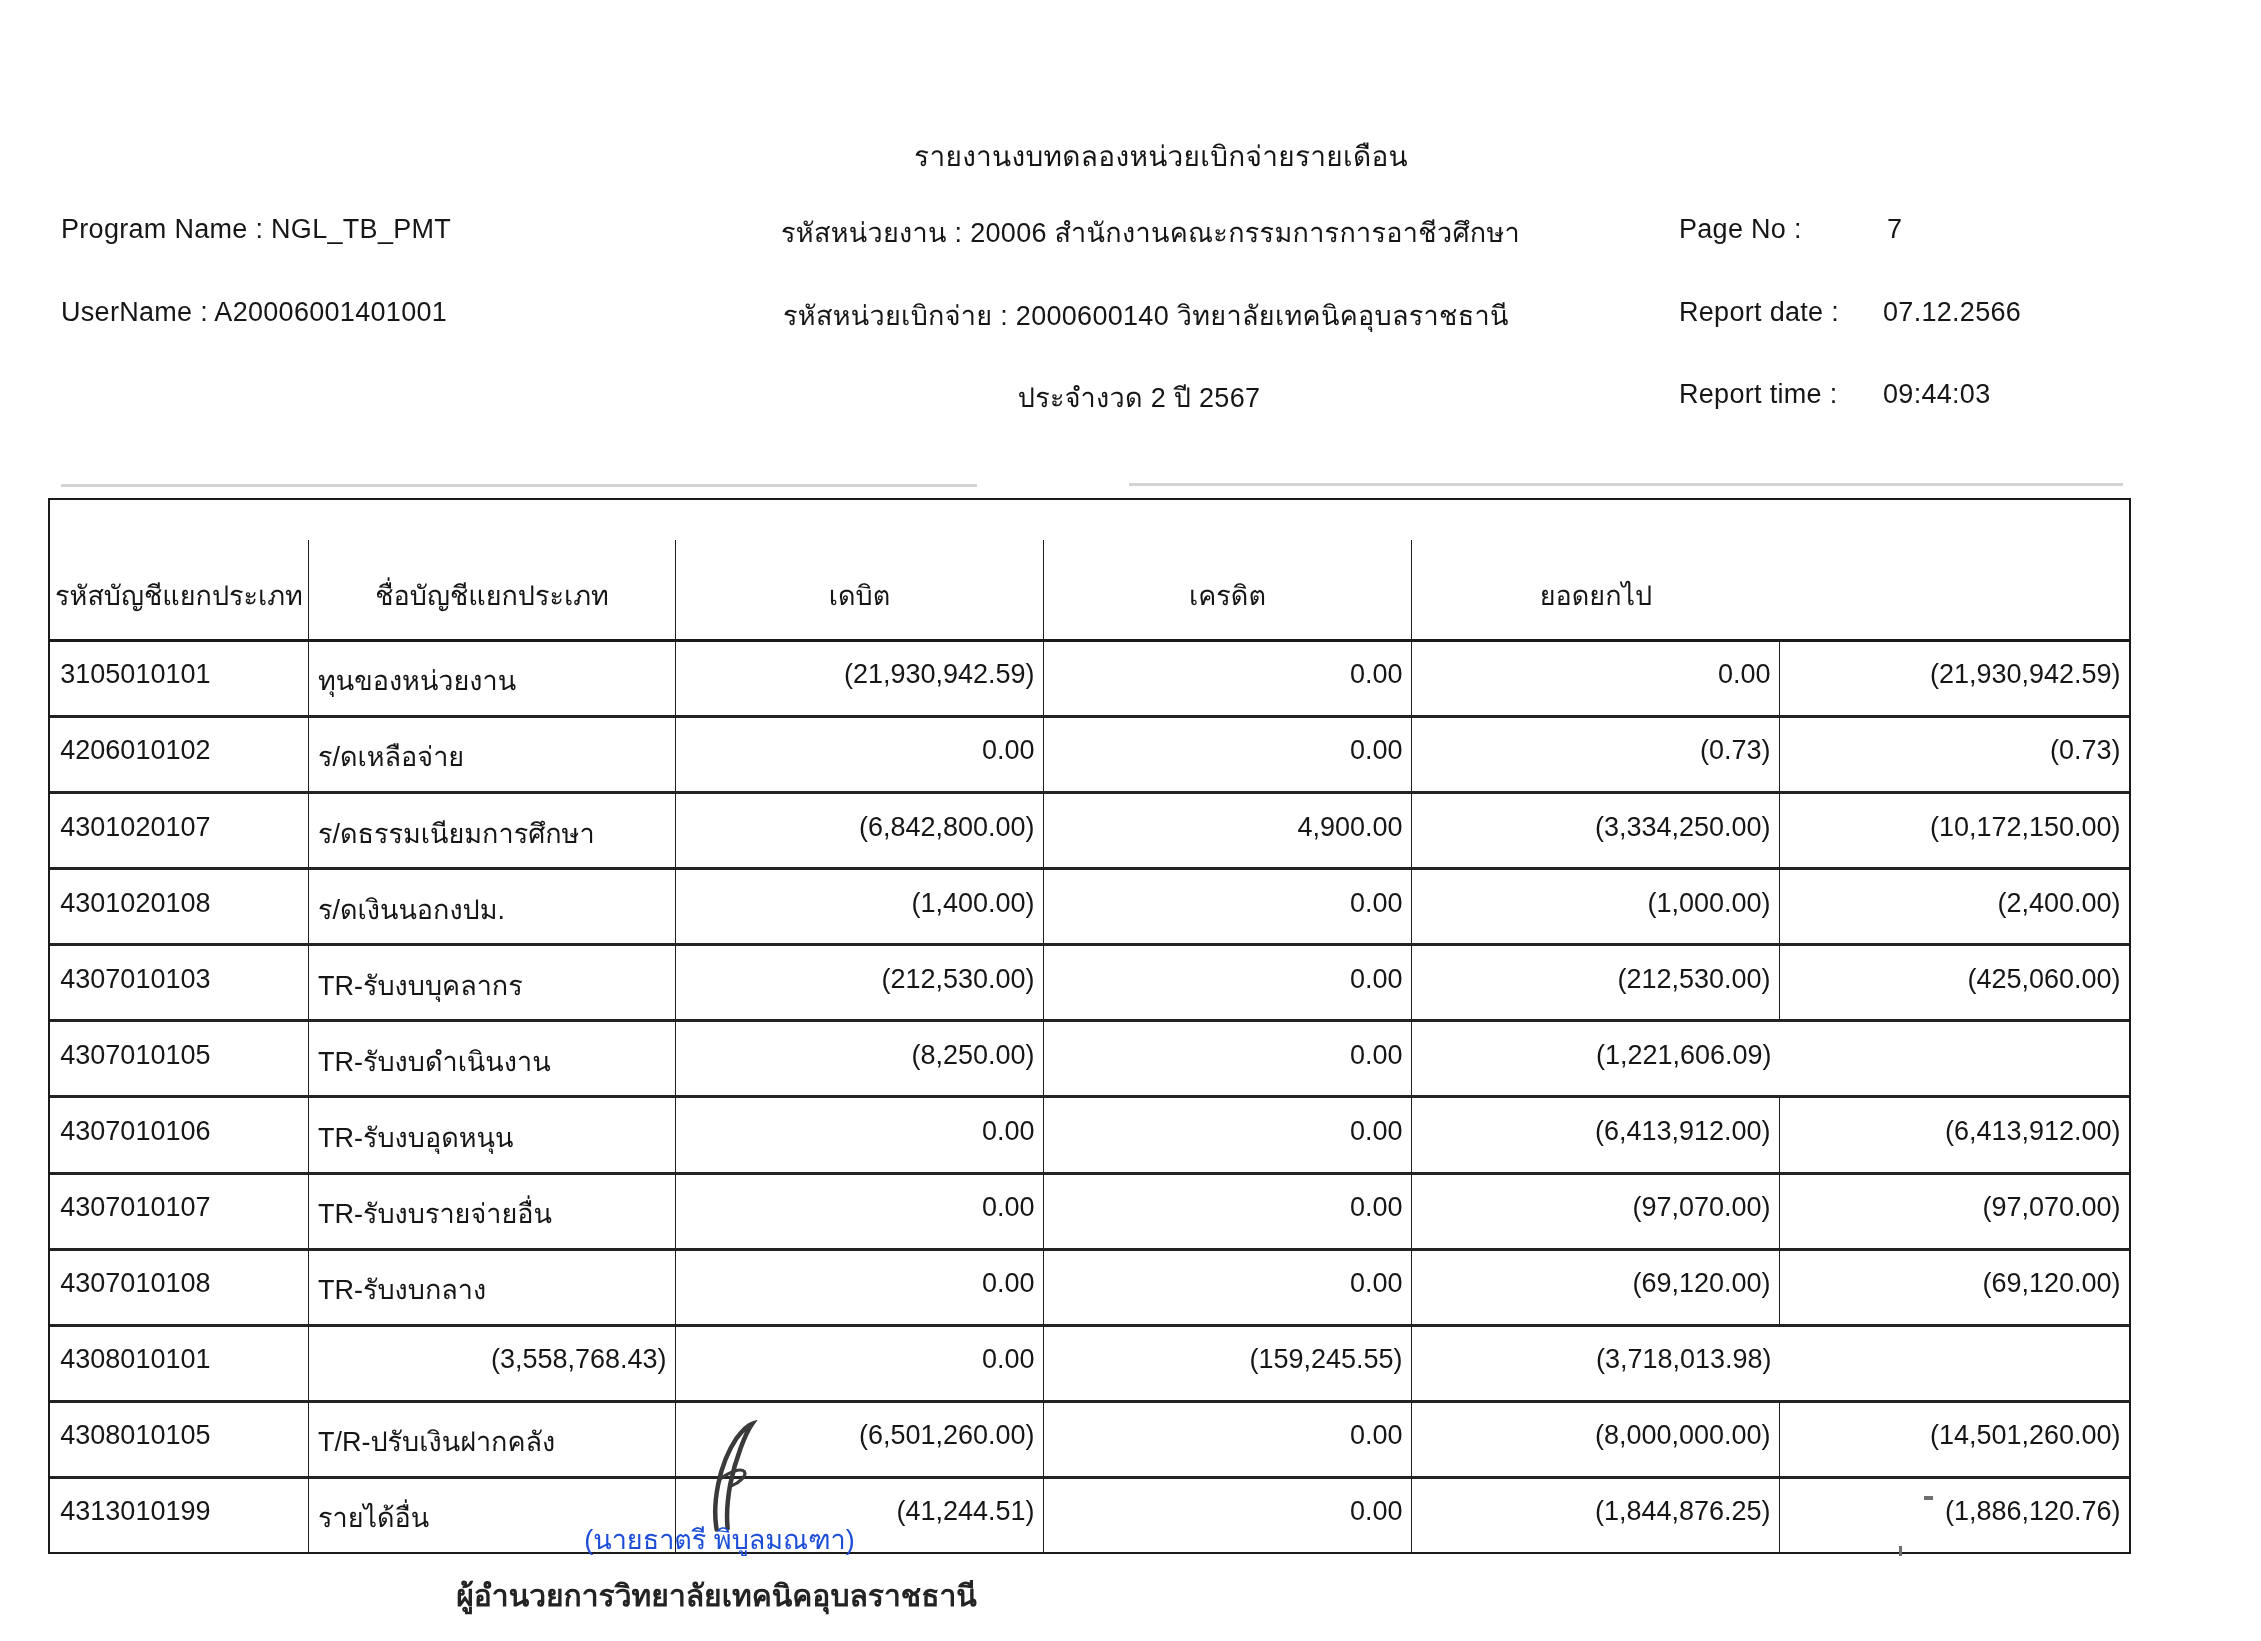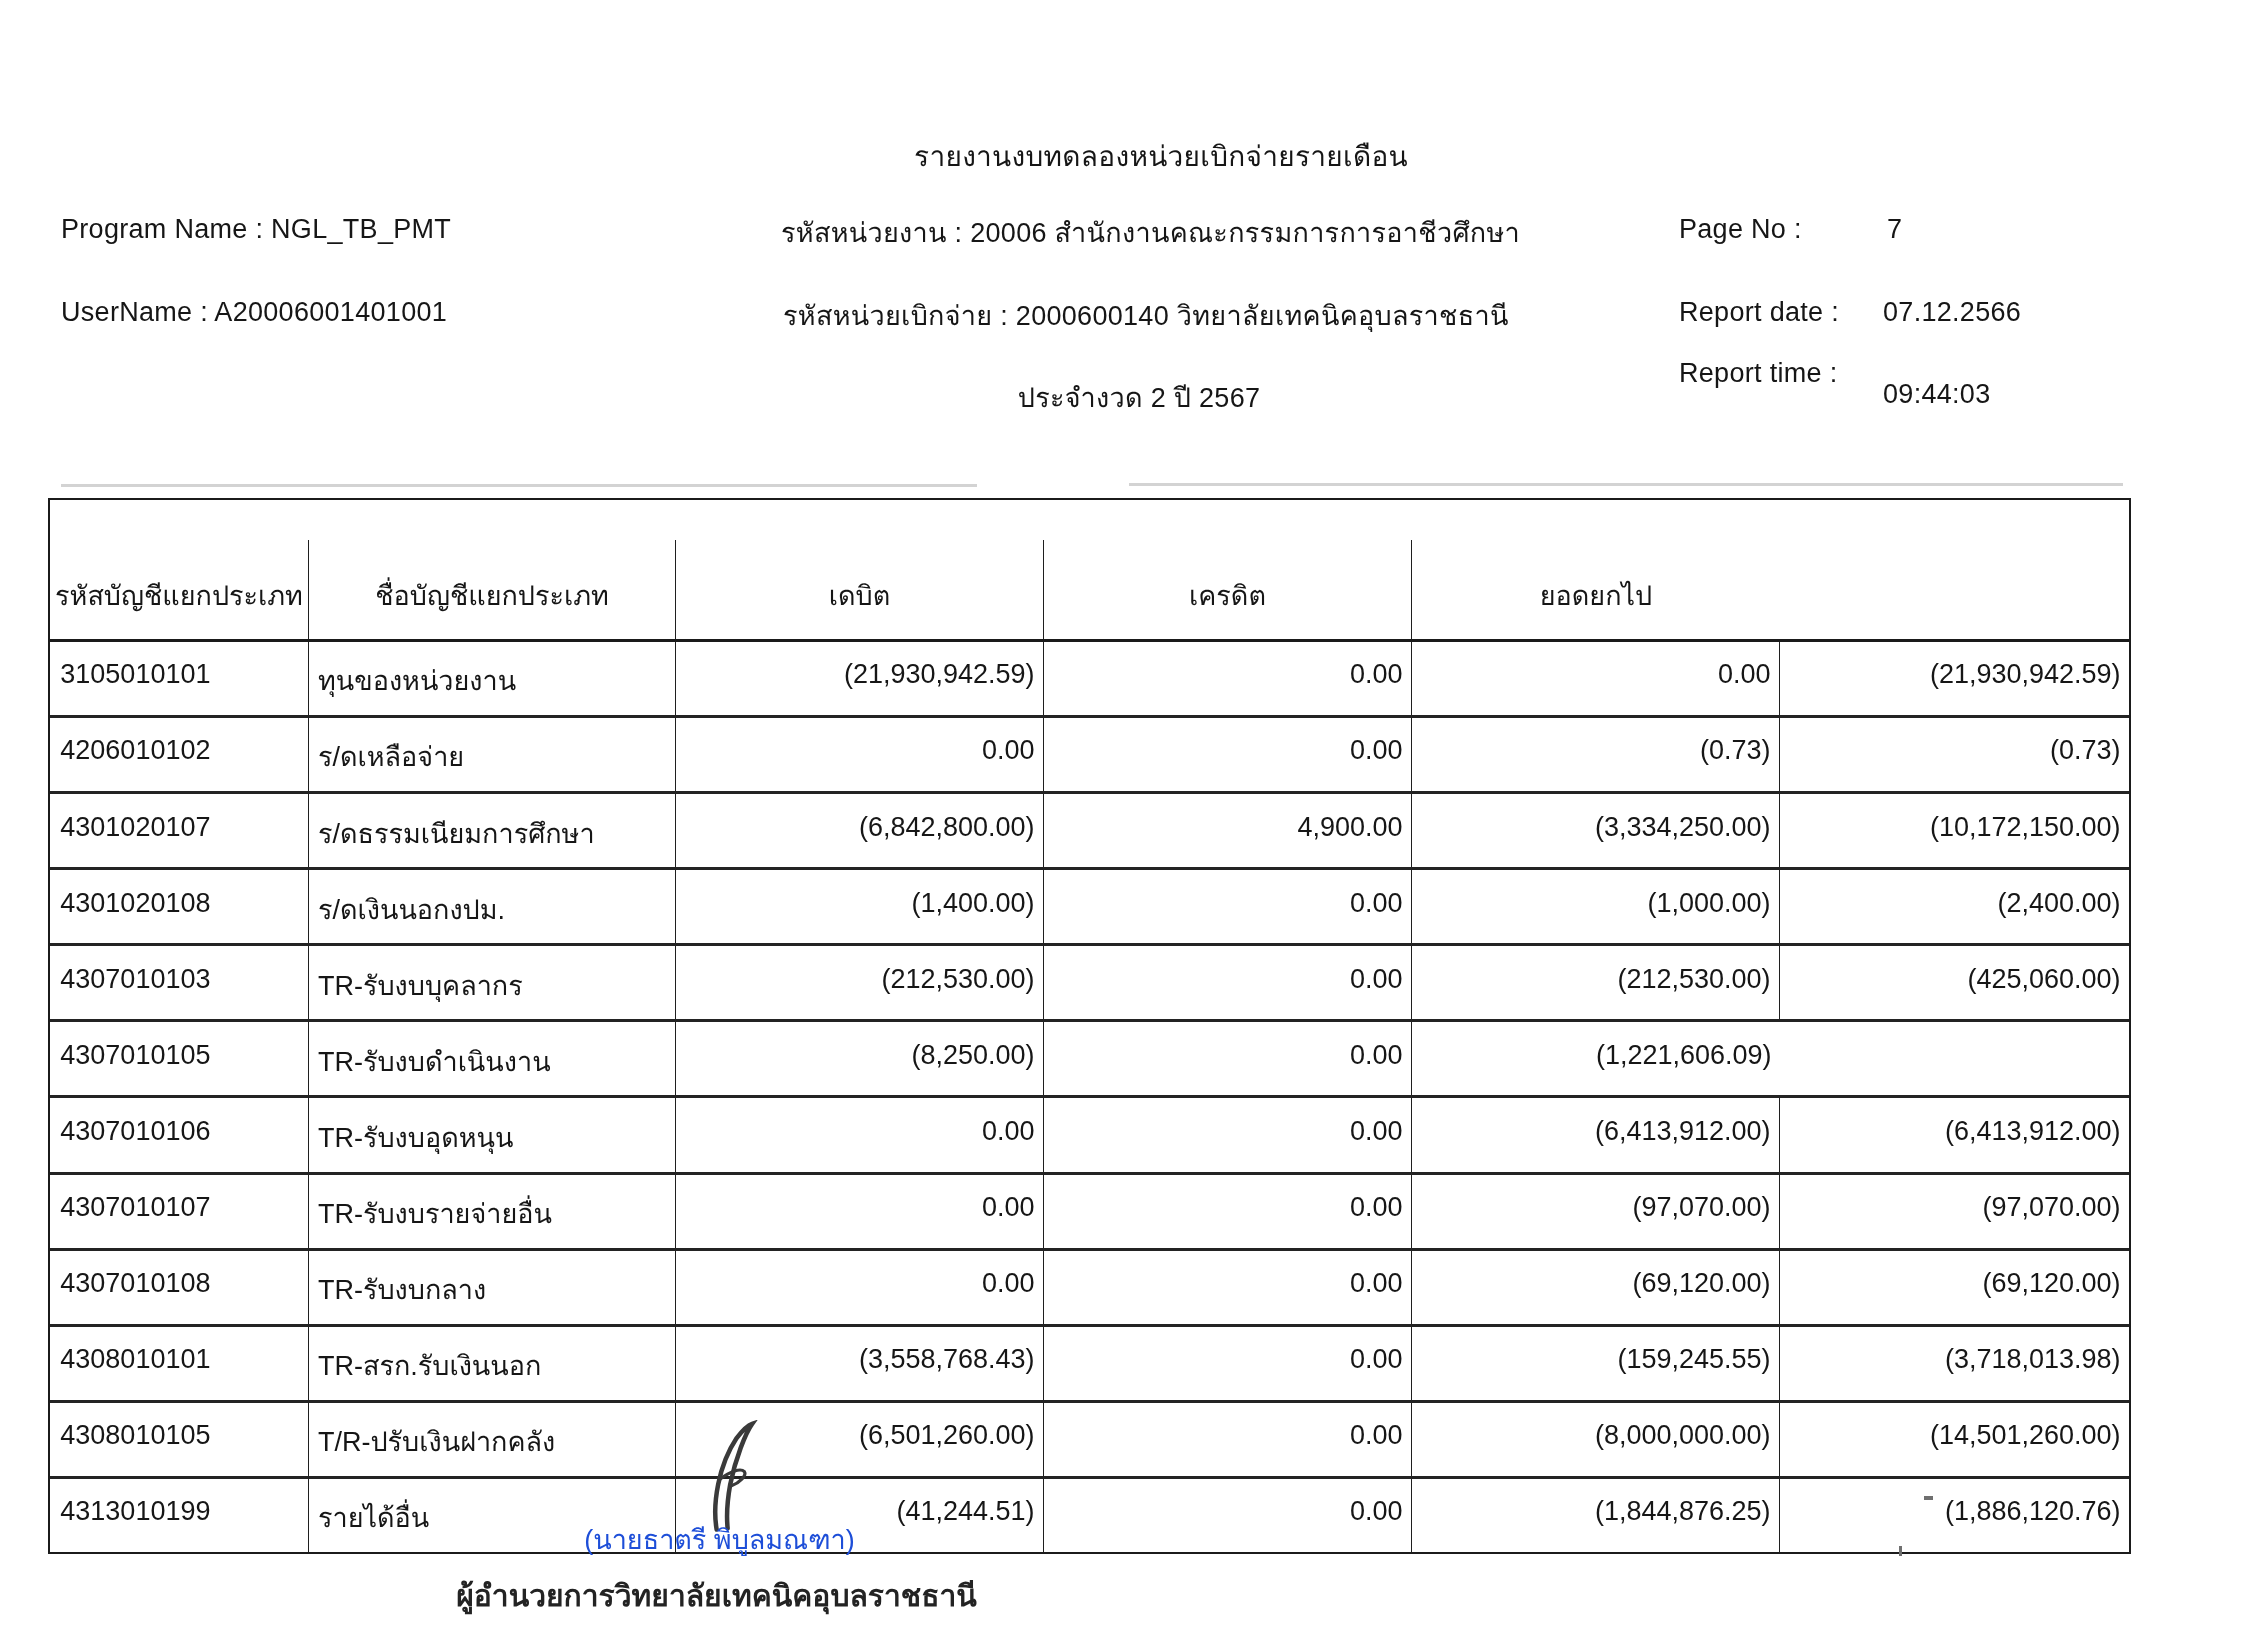--- a/index.html
+++ b/index.html
@@ -74,21 +74,21 @@
   <div class="abs t42" style="left:781px; top:211px;">รหัสหน่วยงาน : 20006 สำนักงานคณะกรรมการการอาชีวศึกษา</div>
   <div class="abs t42" style="left:783px; top:294px;">รหัสหน่วยเบิกจ่าย : 2000600140 วิทยาลัยเทคนิคอุบลราชธานี</div>
   <div class="abs t42 center" style="left:1010px; top:376px; width:258px;">ประจำงวด 2 ปี 2567</div>
 
   <div class="abs t42" style="left:1679px; top:214px;">Page No :</div>
   <div class="abs t42" style="left:1887px; top:214px;">7</div>
 
   <div class="abs t42" style="left:1679px; top:297px;">Report date :</div>
   <div class="abs t42" style="left:1883px; top:297px;">07.12.2566</div>
 
-  <div class="abs t42" style="left:1679px; top:358px;text-align:center;">Report time :</div>
+  <div class="abs t42" style="left:1679px; top:379px;text-align:center;">Report time :</div>
   <div class="abs t42" style="left:1883px; top:379px;">09:44:03</div>
 
   <div class="artifact-line" style="left:61px; top:484px; width:916px; height:2.6px;"></div>
   <div class="artifact-line" style="left:1129px; top:483px; width:994px; height:2.6px;"></div>
 
   <div class="tbl">
 
     <div class="tr thead">
       <div class="th">รหัสบัญชีแยกประเภท</div>
       <div class="th">ชื่อบัญชีแยกประเภท</div>
@@ -172,21 +172,20 @@
       <div class="td code">4307010108</div>
       <div class="td name">TR-รับงบกลาง</div>
       <div class="td num">0.00</div>
       <div class="td num">0.00</div>
       <div class="td num">(69,120.00)</div>
       <div class="td num">(69,120.00)</div>
     </div>
 
     <div class="tr data">
       <div class="td code">4308010101</div>
-      <div class="td name">TR-สรก.รับเงินนอก</div>
       <div class="td num">(3,558,768.43)</div>
       <div class="td num">0.00</div>
       <div class="td num">(159,245.55)</div>
       <div class="td num">(3,718,013.98)</div>
     </div>
 
     <div class="tr data">
       <div class="td code">4308010105</div>
       <div class="td name">T/R-ปรับเงินฝากคลัง</div>
       <div class="td num">(6,501,260.00)</div>

